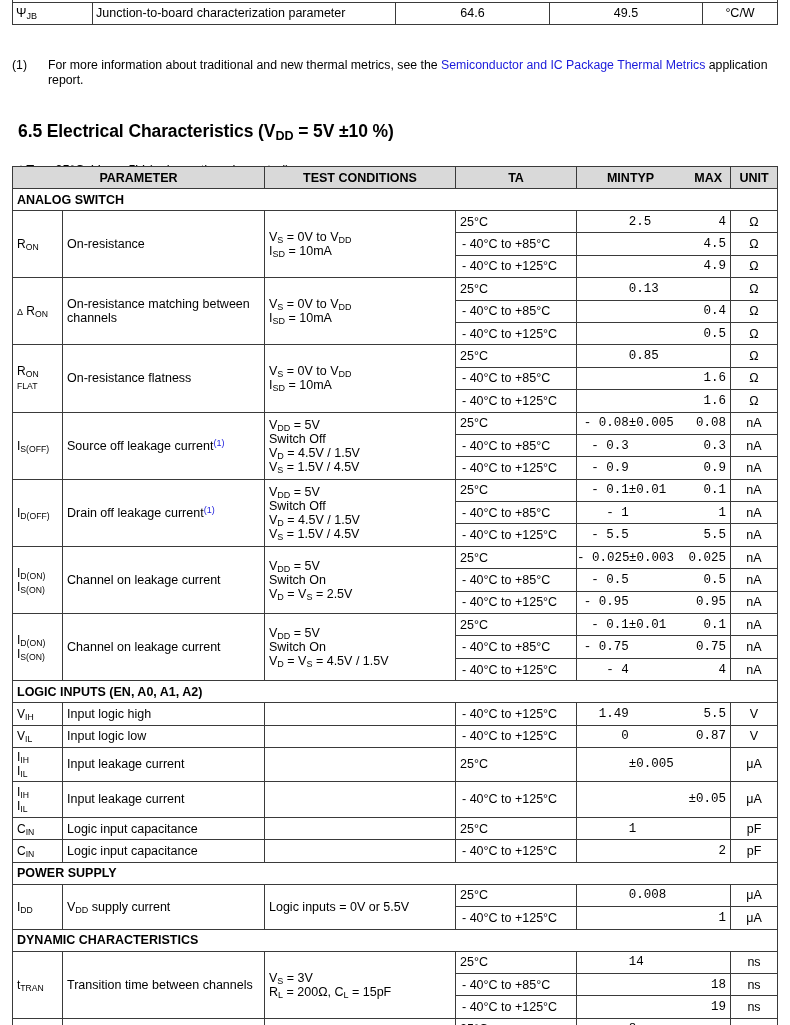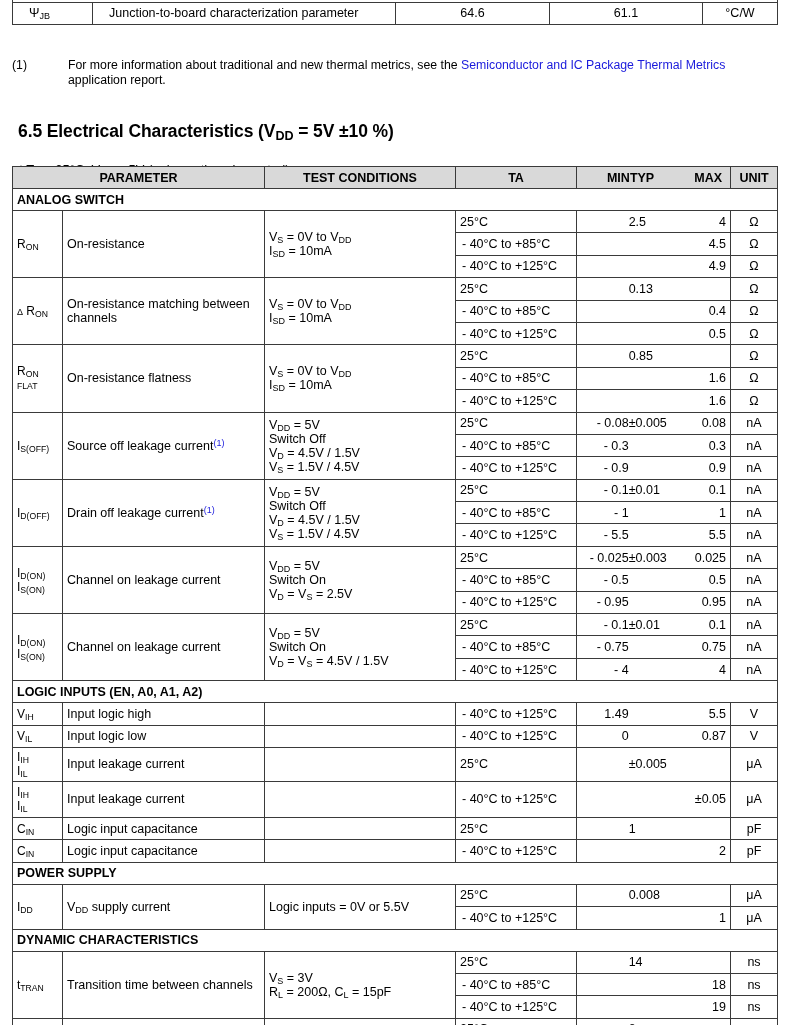--- a/index.html
+++ b/index.html
@@ -10,31 +10,31 @@
   sub { font-size: 0.72em; vertical-align: -0.25em; line-height: 0; }
   sup { font-size: 0.72em; vertical-align: 0.45em; line-height: 0; }
   .link { color: #1a1adc; }
 
   
   #thermal {
     position: absolute; left: 12px; top: -4px; width: 765px;
     border-collapse: collapse; table-layout: fixed;
   }
   #thermal td {
-    border: 1.3px solid #3a3a3a; height: 21px; padding: 0 16px; font-size: 12.5px;
+    border: 1.3px solid #3a3a3a; height: 21px; padding: 0 3px; font-size: 12.5px;
     white-space: nowrap;
     margin-top: 25px;
   }
   #thermal td.c { text-align: center; }
 
   #footnote {
     position: absolute; left: 12px; top: 58px; width: 760px; font-size: 12.3px; line-height: 15px;
   }
   #footnote .num { position: absolute; left: 0; top: 0; }
-  #footnote .txt { margin-left: 56px; display: block; }
+  #footnote .txt { margin-left: 36px; display: block; }
 
   #section-title {
     position: absolute; left: 18px; top: 121px; font-size: 17.5px; font-weight: bold; letter-spacing: -0.1px;
   }
   #conditions {
     position: absolute; left: 12px; top: 162px; font-size: 13px;
   }
 
   
   #ec {
@@ -42,21 +42,21 @@
     border-collapse: collapse; table-layout: fixed;
   }
   #ec td, #ec th {
     border: 1.3px solid #3a3a3a; padding: 0 4px; font-size: 12.5px; line-height: 14px;
     white-space: nowrap; vertical-align: middle;
   }
   #ec th { background: #d9d9d9; font-weight: bold; height: 21px; text-align: center; }
   #ec tr.r td { height: 21.4px; }
   #ec td.sym { font-size: 12px; margin-top: 28px; }
   #ec td.sec { font-weight: bold; height: 21px; }
-  #ec td.vals { padding: 0; }
+  #ec td.vals { padding: 0; font-family: Liberation Mono, monospace; }
   .vgrid { display: flex; width: 100%; }
   .vgrid span { display: block; }
   .vgrid .min { width: 52px; text-align: right; }
   .vgrid .typ { width: 48px; text-align: left; }
   .vgrid .max { width: 50px; text-align: right; padding-right: 4px; }
   #ec td.unit { text-align: center; }
   #ec td.ta { padding-left: 4px; }
   #ec td.ta.ind { padding-left: 6px; }
   .cond div { line-height: 14px; }
   .sup-link { color: #1a1adc; }
@@ -73,21 +73,21 @@
       <col style="width:75px">
     </colgroup>
   <tbody>
       <tr style="height:6px">
         <td style="height:3px;border-top:none" colspan="5"></td>
       </tr>
   <tr>
     <td><span>Ψ</span><sub>JB</sub></td>
     <td>Junction-to-board characterization parameter</td>
     <td class="c">64.6</td>
-    <td class="c">61.1</td>
+    <td class="c">49.5</td>
     <td class="c">°C/W</td>
   </tr>
 </tbody>
   </table>
 
 <div id="footnote">
   <span class="num">(1)</span>
   <span class="txt"><span>For more information about traditional and new thermal metrics, see the </span><a class="link">Semiconductor and IC Package Thermal Metrics</a><span> application report.</span></span>
 </div>
 

